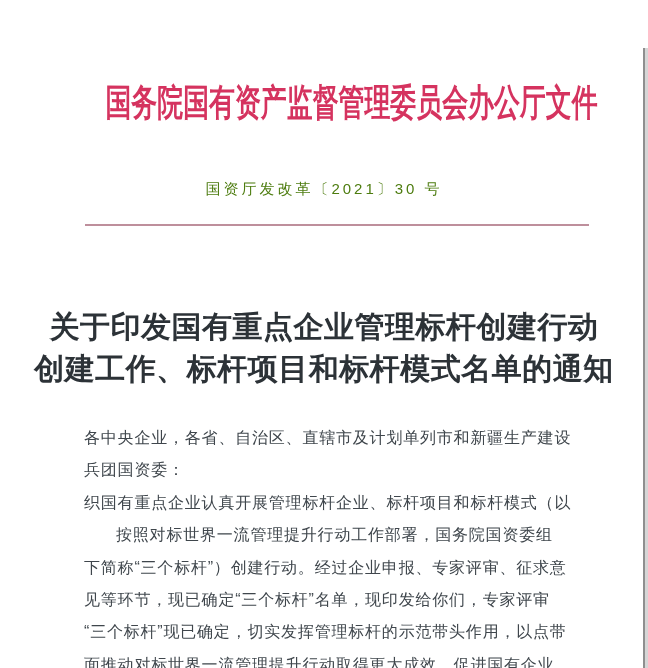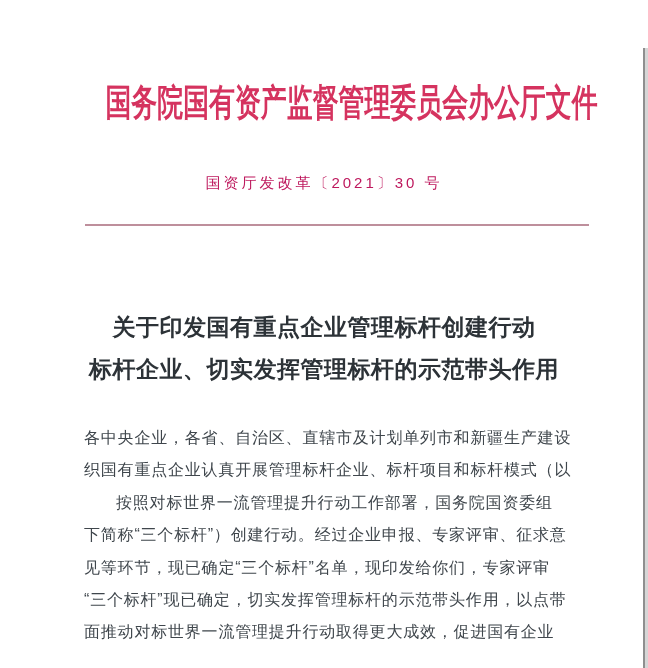--- a/index.html
+++ b/index.html
@@ -40,27 +40,27 @@
     transform: scaleX(0.70);
     transform-origin: 50% 50%;
     font-size: 37px;
     font-weight: bold;
     color: #d5335f;
     letter-spacing: 0px;
   }
   
   .doc-number {
     position: absolute;
-    top: 126px;
+    top: 132px;
     left: 0;
     width: 648px;
     text-align: center;
     font-size: 15px;
     letter-spacing: 3px;
-    color: #be185d;
+    color: #4d7c0f;
     white-space: nowrap;
   }
   
   .red-divider {
     position: absolute;
     top: 176px;
     left: 85px;
     width: 504px;
     height: 2px;
     background: #a8697b;
@@ -68,21 +68,21 @@
   }
   
   .doc-title {
     position: absolute;
     top: 258px;
     left: 30px;
     width: 588px;
     text-align: center;
     font-weight: bold;
     color: #2c3237;
-    font-size: 23px;
+    font-size: 30px;
     line-height: 42px;
     letter-spacing: 0.5px;
   }
   .doc-title .t-line { white-space: nowrap; }
   
   .body-text {
     position: absolute;
     top: 374px;
     left: 84px;
     width: 492px;
@@ -123,25 +123,26 @@
   <div class="header-title">
     <span class="inner">国务院国有资产监督管理委员会办公厅文件</span>
   </div>
 
   <div class="doc-number">国资厅发改革〔2021〕30 号</div>
 
   <div class="red-divider"></div>
 
   <div class="doc-title">
     <div class="t-line">关于印发国有重点企业管理标杆创建行动</div>
-    <div class="t-line">标杆企业、切实发挥管理标杆的示范带头作用</div>
+    <div class="t-line">创建工作、标杆项目和标杆模式名单的通知</div>
   </div>
 
   <div class="body-text">
     <div class="line">各中央企业，各省、自治区、直辖市及计划单列市和新疆生产建设</div>
+    <div class="line">兵团国资委：</div>
     <div class="line">织国有重点企业认真开展管理标杆企业、标杆项目和标杆模式（以</div>
     <div class="line indent">按照对标世界一流管理提升行动工作部署，国务院国资委组</div>
     <div class="line">下简称“三个标杆”）创建行动。经过企业申报、专家评审、征求意</div>
     <div class="line">见等环节，现已确定“三个标杆”名单，现印发给你们，专家评审</div>
     <div class="line">“三个标杆”现已确定，切实发挥管理标杆的示范带头作用，以点带</div>
     <div class="line">面推动对标世界一流管理提升行动取得更大成效，促进国有企业</div>
   </div>
 
   <div class="artifact-line"></div>
 

